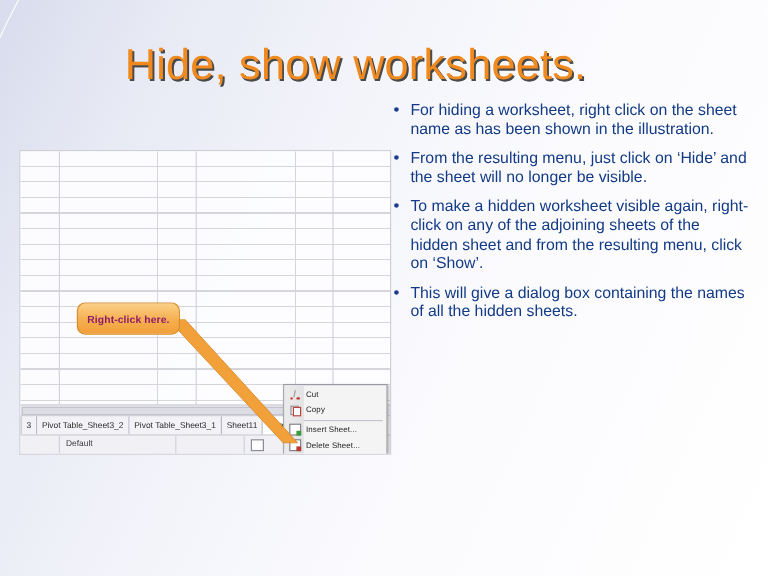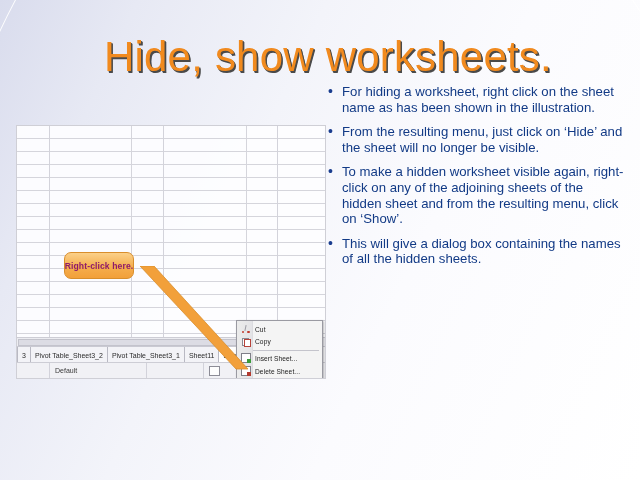--- a/index.html
+++ b/index.html
@@ -39,21 +39,21 @@
   #slide .swoosh.s11{top:-80%;left:-22%;width:151%;height:320%;}
   #slide .swoosh.s12{top:-73%;left:-20%;width:148%;height:317%;}
   #slide .swoosh.s13{top:-66%;left:-18%;width:145%;height:314%;}
   #slide .swoosh.s14{top:-59%;left:-16%;width:142%;height:311%;}
   #slide .swoosh.s15{top:-52%;left:-14%;width:139%;height:308%;}
   #slide .swoosh.s16{top:-45%;left:-12%;width:136%;height:305%;}
 
   
   #title{
     position:absolute;left:104px;top:33px;
-    font-size:42px;font-weight:400;
+    font-size:36px;font-weight:400;
     color:#F18A1E;
     letter-spacing:.2px;
     white-space:nowrap;
     text-shadow:
       1.6px 1.6px 0 #4a4a4a,
       1.2px 1.2px 0 #5a5a5a;
   }
 
   
   #bullets{
@@ -186,21 +186,21 @@
   .g-scissor span{position:absolute;left:3px;top:0;width:1.4px;height:6px;background:#9c9ca4;transform:rotate(12deg);}
   .g-copy{width:8px;height:8px;position:relative;}
   .g-copy:before{content:"";position:absolute;left:0;top:0;width:5px;height:6px;border:1px solid #8a8a92;background:#fdfdfd;}
   .g-copy:after{content:"";position:absolute;left:2.5px;top:1.5px;width:5px;height:6px;border:1px solid #b6433a;background:#fff;}
   .g-sheet{width:8px;height:8px;border:1px solid #7f7f88;background:#fff;position:relative;}
   .g-sheet.green:after{content:"";position:absolute;right:-1px;bottom:-1px;width:4px;height:4px;background:#3a9b3a;}
   .g-sheet.red:after{content:"";position:absolute;right:-1px;bottom:-1px;width:4px;height:4px;background:#b33b30;}
 
   
   #callout{
-    position:absolute;left:64px;top:252px;width:70px;height:27px;
+    position:absolute;left:64px;top:252px;width:86px;height:27px;
     background:linear-gradient(to bottom,#fbd089,#f5ae4e 55%,#f2a03a);
     border:1px solid #d98e2c;
     border-radius:7px;
     box-sizing:border-box;
     display:flex;align-items:center;justify-content:center;
   }
   #callout .ctext{
     font-size:8.6px;font-weight:bold;color:#8e1b6b;white-space:nowrap;
     letter-spacing:.1px;
   }

